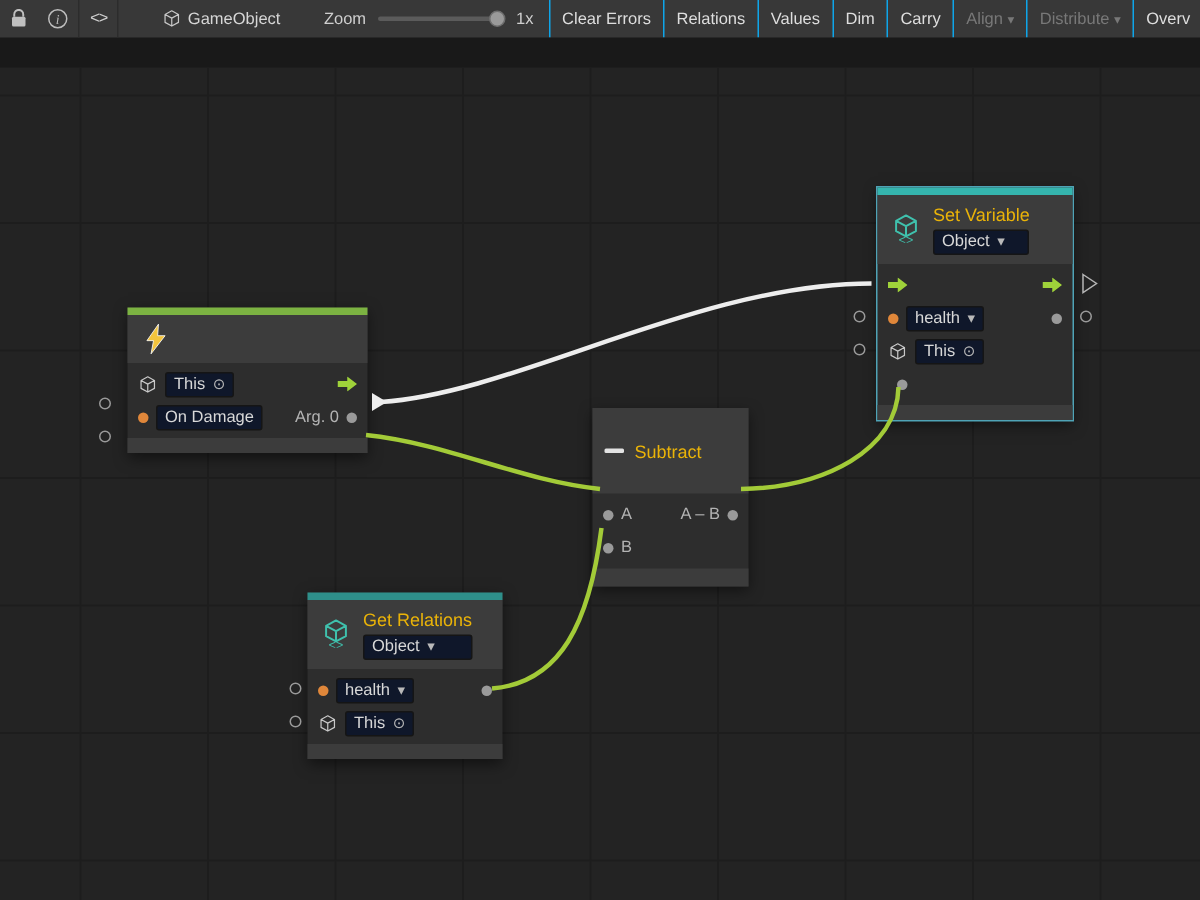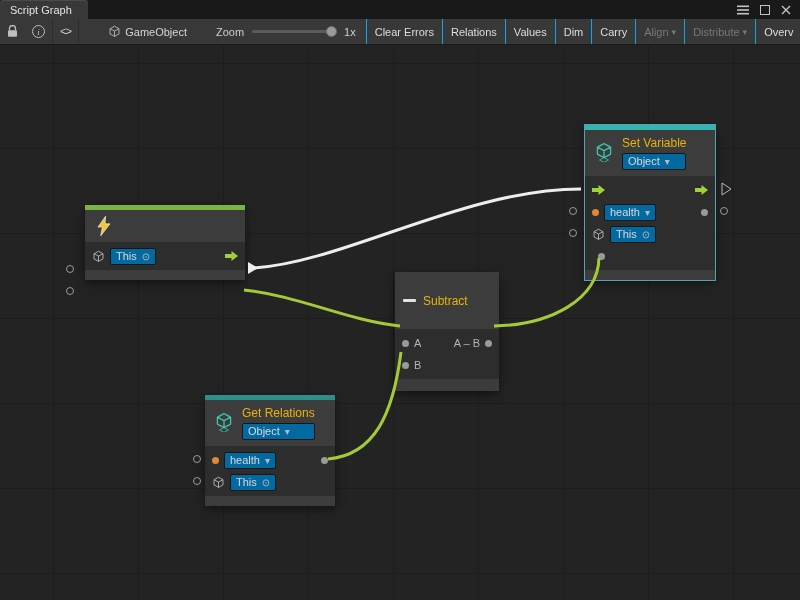--- a/index.html
+++ b/index.html
@@ -50,64 +50,38 @@
   .strip-event { background:#7cb342; }
   .strip-var { background:#2e8f8a; }
   .strip-var-sel { background:#35b5ae; }
   .node-header { background:#3c3c3c; display:flex; align-items:center; gap:7px; padding:5px 8px; }
   .header-col { display:flex; flex-direction:column; gap:3px; }
   .node-title { font-size:12px; color:#eab308; }
   .sub-row { display:flex; align-items:center; gap:5px; font-size:11px; color:#c4c4c4; }
   .node-body { padding:3px 0; }
   .node-row { height:22px; display:flex; align-items:center; gap:5px; padding:0 7px; }
   .node-footer { height:10px; background:#3c3c3c; }
-  .pill { background:#0369a1; border:1px solid #151515; border-radius:2px; padding:1px 5px;
+  .pill { background:#0f172a; border:1px solid #151515; border-radius:2px; padding:1px 5px;
           color:#d8d8d8; display:inline-flex; align-items:center; gap:5px; font-size:11px; line-height:13px; }
   .pill .glyph { color:#b9b9b9; font-size:10px; }
   .arg-box { background:#1d1d1d; border:1px solid #151515; border-radius:2px; min-width:17px;
              text-align:center; padding:0 3px; color:#dcdcdc; font-size:11px; }
   .dot { width:7px; height:7px; border-radius:50%; background:#9a9a9a; flex:none; }
   .dot.orange { background:#e0873a; }
   .spacer { flex:1; }
   .port-label { color:#b3b3b3; }
   .minus-bar { width:13px; height:3px; background:#e3e3e3; border-radius:1px; flex:none; }
 
   .wires { position:absolute; left:0; top:0; width:800px; height:600px; z-index:3; pointer-events:none; }
 </style>
 </head>
 <body>
 
 <div class="app">
 
-  <div class="tabbar">
-    <div class="tab">
-      <span>Script Graph</span>
-    </div>
-    <div class="win-controls">
-      <span class="wc">
-        <svg width="12" height="10">
-            <g fill="#c4c4c4">
-              <rect y="0.5" width="12" height="1.6"></rect>
-              <rect y="4.2" width="12" height="1.6"></rect>
-              <rect y="7.9" width="12" height="1.6"></rect>
-            </g>
-          </svg>
-      </span>
-      <span class="wc">
-        <svg width="10" height="10">
-            <rect x="0.5" y="0.5" width="9" height="9" fill="none" stroke="#c4c4c4"></rect>
-          </svg>
-      </span>
-      <span class="wc">
-        <svg width="10" height="10">
-            <path d="M1 1 L9 9 M9 1 L1 9" stroke="#c4c4c4" stroke-width="1.4"></path>
-          </svg>
-      </span>
-    </div>
-  </div>
 
   <div class="toolbar">
     <span class="tb-icon">
       <svg width="11" height="13">
           <path d="M2.5 5.2V3.6a3 3 0 0 1 6 0v1.6" fill="none" stroke="#c0c0c0" stroke-width="1.3"></path>
           <rect x="1" y="5.2" width="9" height="6.5" rx="1" fill="#c0c0c0"></rect>
         </svg>
     </span>
     <span class="tb-icon">
       <span class="circle-i">i</span>
@@ -173,20 +147,29 @@
             <path d="M8 1.5 13.5 4.5 8 7.5 2.5 4.5Z M2.5 4.5 V11 L8 14 V7.5 M13.5 4.5 V11 L8 14" fill="none" stroke="#c8c8c8" stroke-linejoin="round"></path>
           </svg>
         <span class="pill">
           <span>This</span>
           <span class="glyph">⊙</span>
         </span>
         <span class="spacer"></span>
         <svg width="13" height="10" viewBox="0 0 13 10">
             <path d="M0 3h6.5V0L13 5 6.5 10V7H0Z" fill="#9fd23a"></path>
           </svg>
+      </div>
+      <div class="node-row">
+        <span class="dot orange"></span>
+        <span class="pill">
+          <span>On Damage</span>
+        </span>
+        <span class="spacer"></span>
+        <span class="port-label">Arg. 0</span>
+        <span class="dot"></span>
       </div>
     </div>
     <div class="node-footer"></div>
   </div>
 
   <div class="node" style="left:395px; top:272px; width:104px;">
     <div class="node-header" style="height:57px;">
       <span class="minus-bar"></span>
       <span class="node-title">Subtract</span>
     </div>

